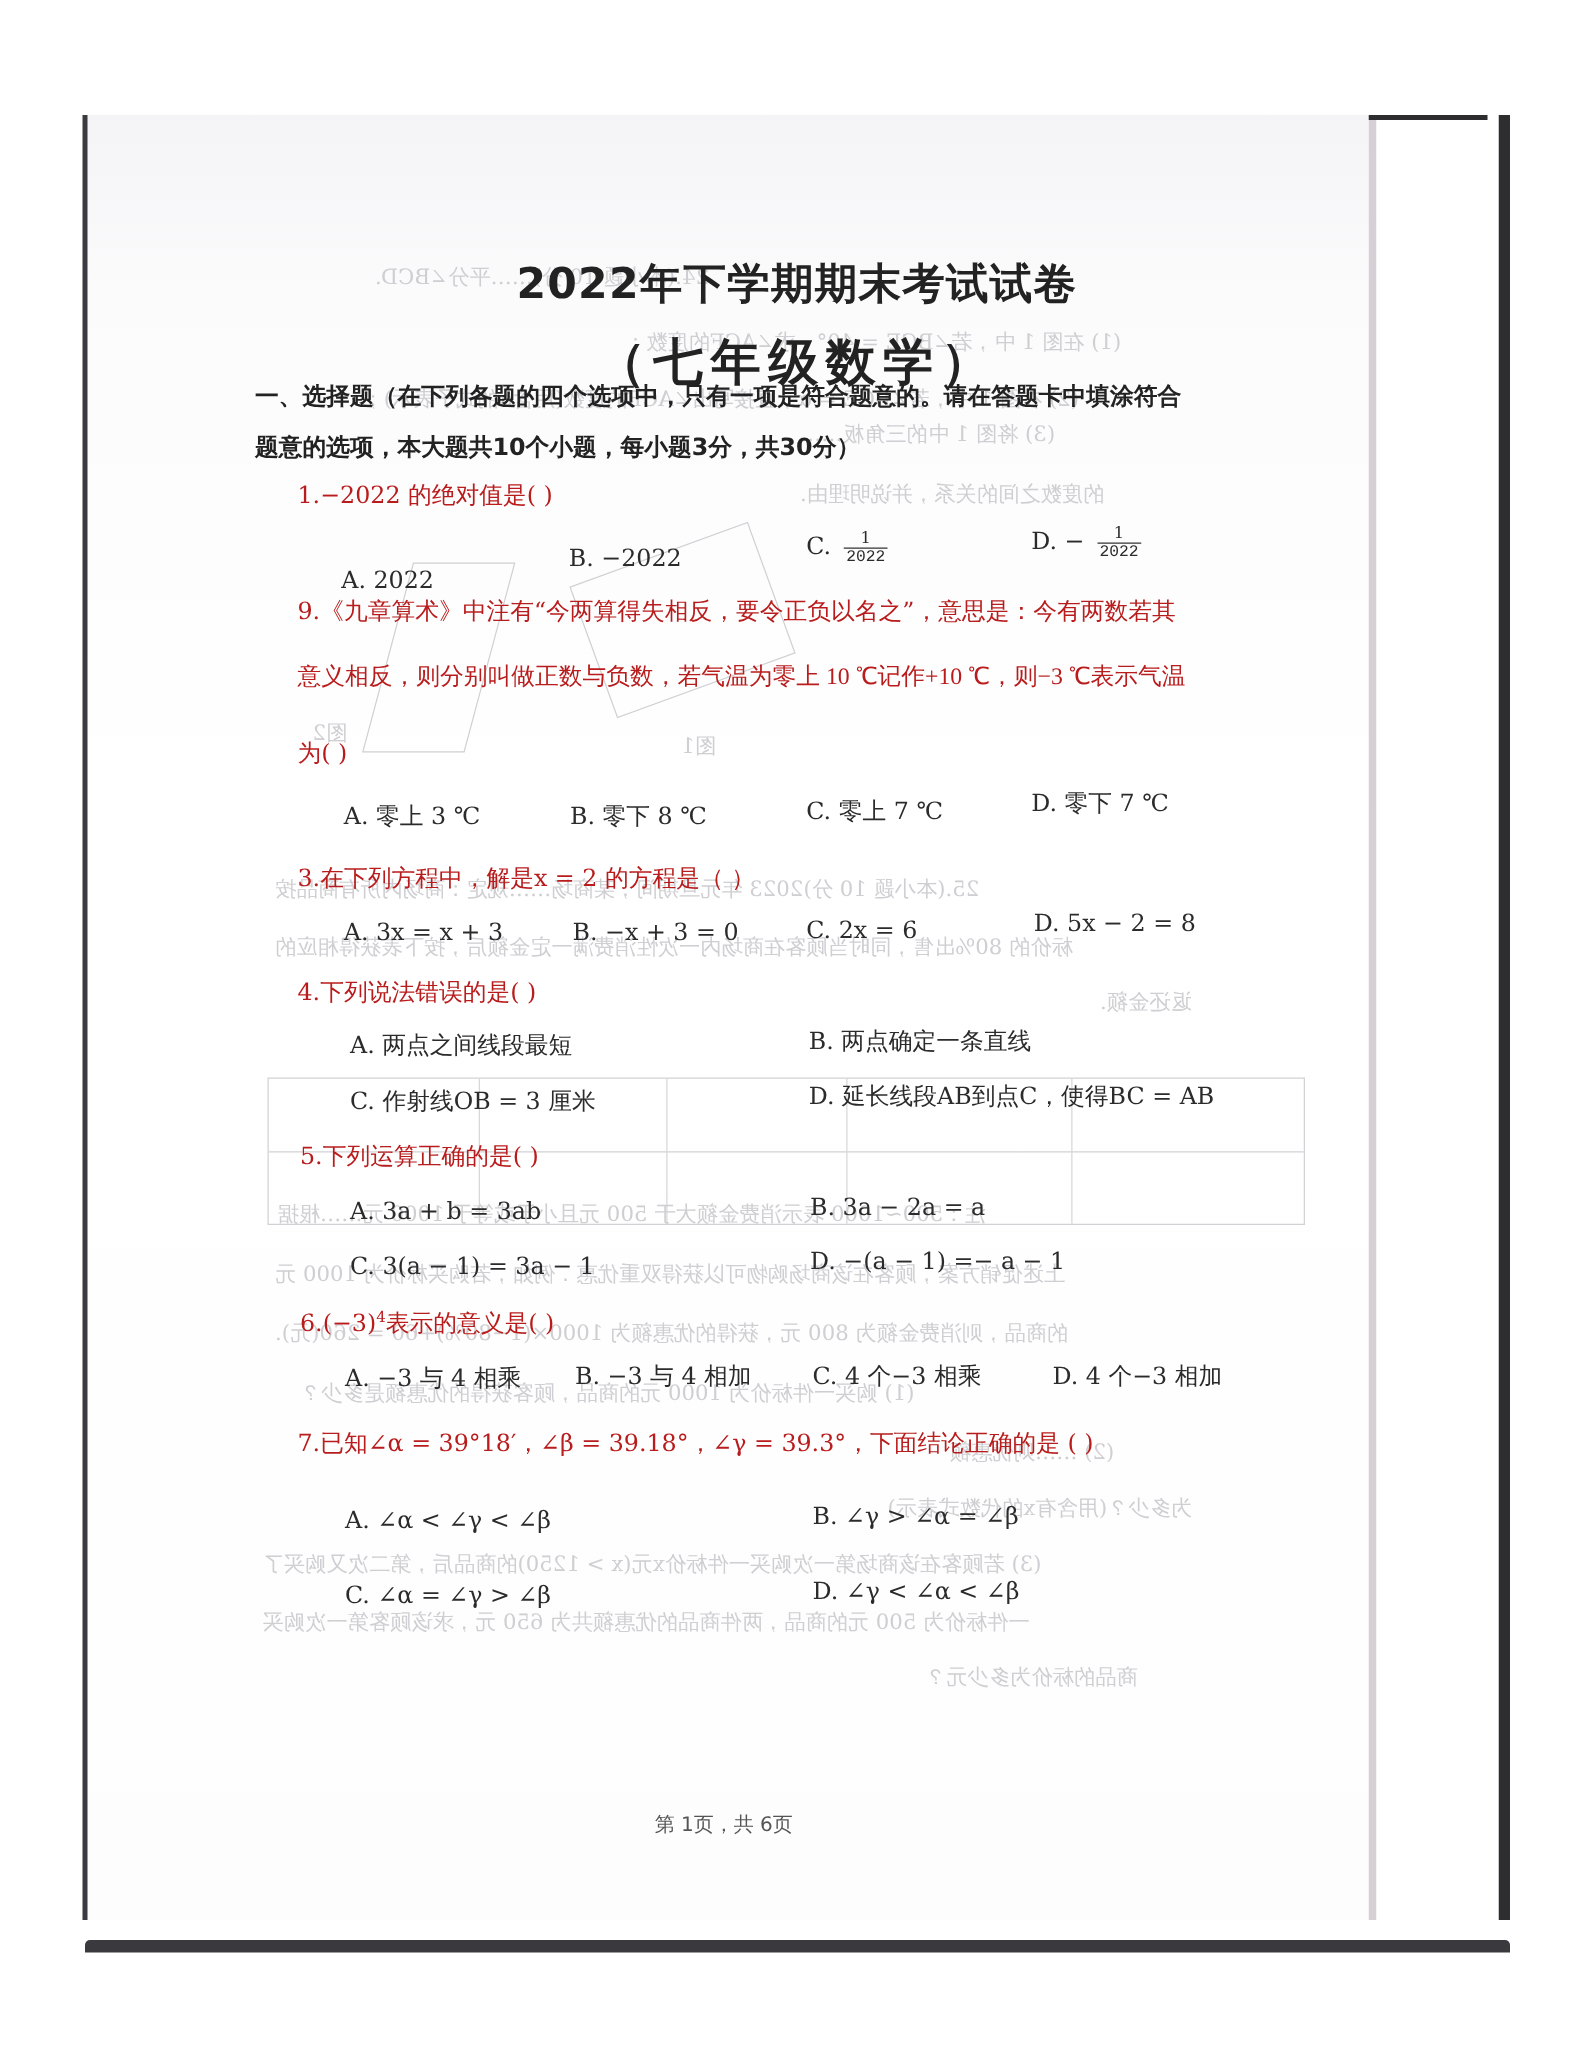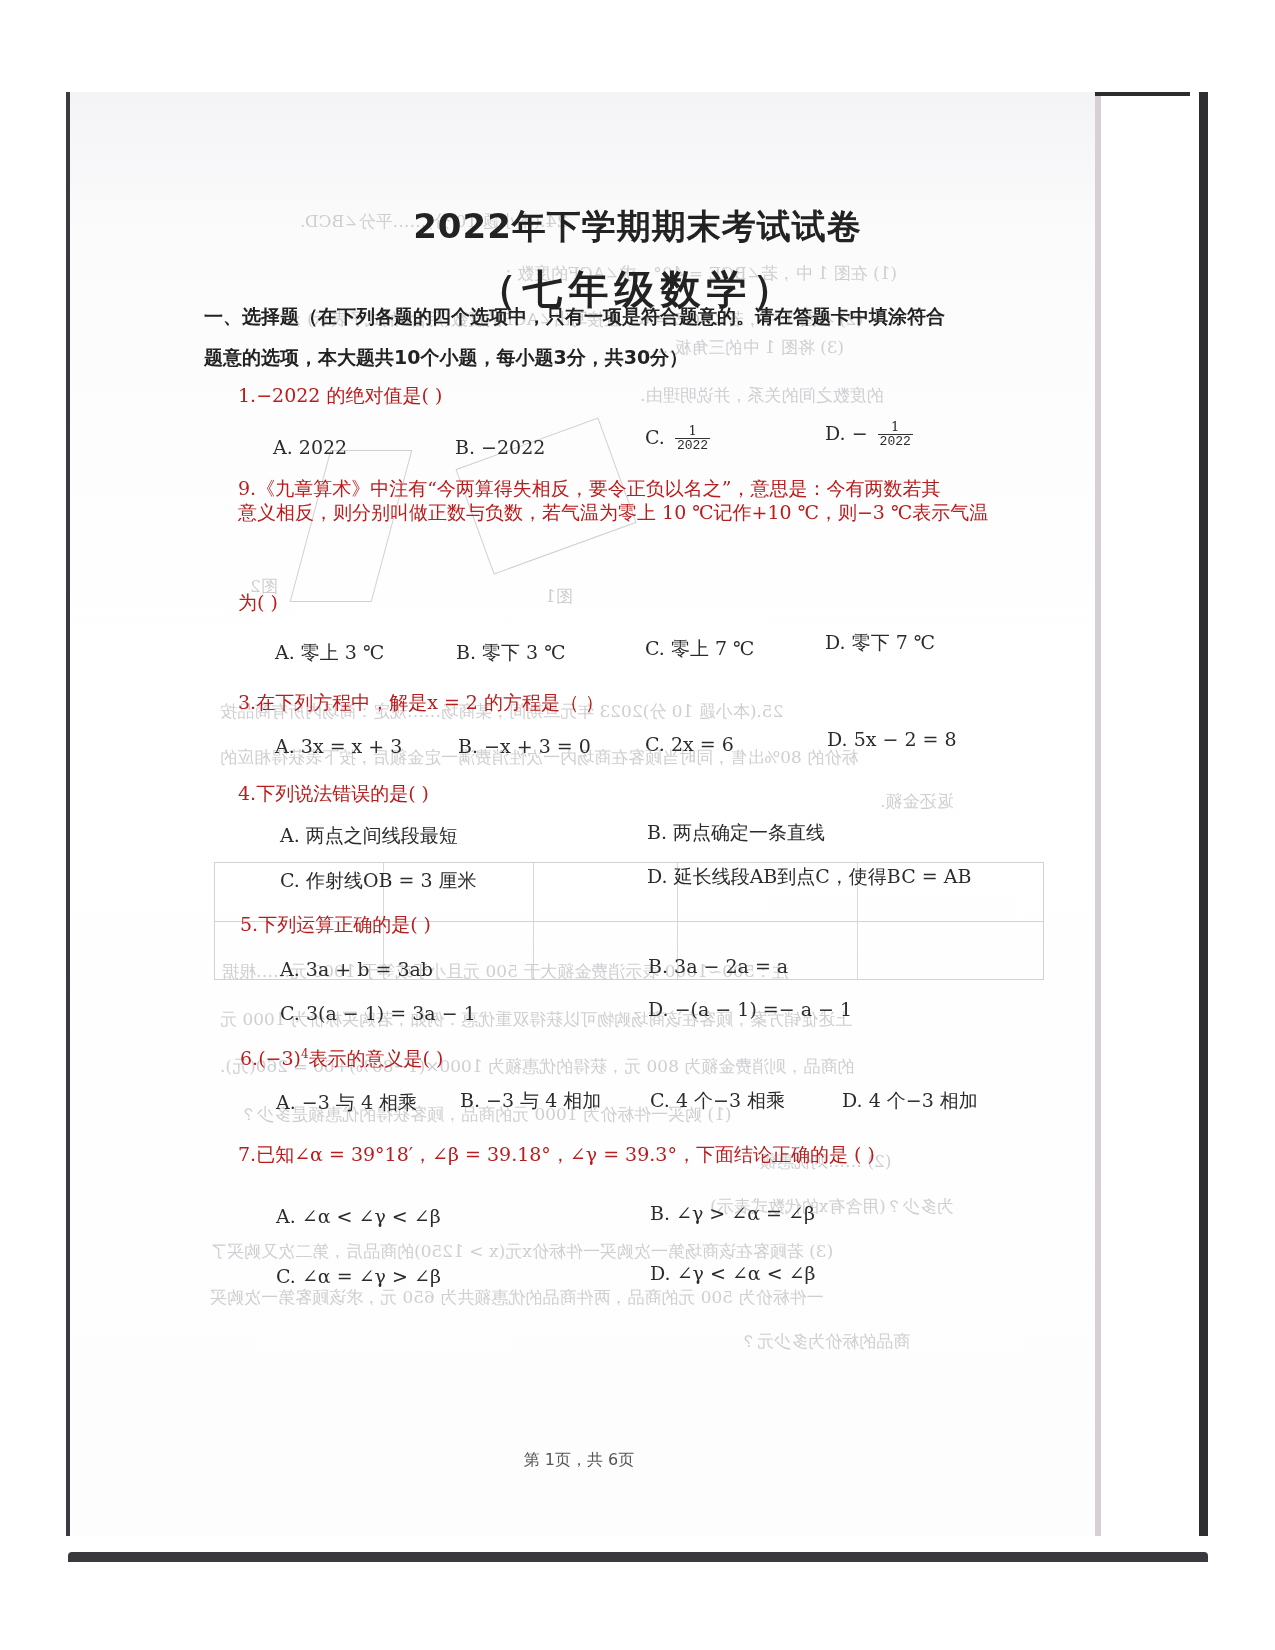--- a/index.html
+++ b/index.html
@@ -77,42 +77,42 @@
 <div class="ghost" style="left:210px;top:1286px;">一件标价为 500 元的商品，两件商品的优惠额共为 650 元，求该顾客第一次购买</div>
 <div class="ghost" style="left:740px;top:1330px;">商品的标价为多少元？</div>
 
 <div class="title t1">2022年下学期期末考试试卷</div>
 <div class="title t2">（七年级数学）</div>
 
 <div class="line section" style="left:204px;top:304px;">一、选择题（在下列各题的四个选项中，只有一项是符合题意的。请在答题卡中填涂符合</div>
 <div class="line section" style="left:204px;top:345px;">题意的选项，本大题共10个小题，每小题3分，共30分）</div>
 
 <div class="line" style="left:238px;top:383px;">1.−2022 的绝对值是(    )</div>
-<div class="opt" style="left:273px;top:436px;">A. 2022</div>
+<div class="opt" style="left:273px;top:453px;">A. 2022</div>
 <div class="opt" style="left:455px;top:436px;">B.  −2022</div>
 <div class="opt" style="left:645px;top:424px;">
   <span>C.</span>
   <span class="frac">
     <span class="num">1</span>
     <span class="den">2022</span>
   </span>
 </div>
 <div class="opt" style="left:825px;top:420px;">
   <span>D.  −</span>
   <span class="frac">
     <span class="num">1</span>
     <span class="den">2022</span>
   </span>
 </div>
 
 <div class="line" style="left:238px;top:476px;">9.《九章算术》中注有“今两算得失相反，要令正负以名之”，意思是：今有两数若其</div>
-<div class="line" style="left:238px;top:500px;">意义相反，则分别叫做正数与负数，若气温为零上 10 ℃记作+10 ℃，则−3 ℃表示气温</div>
+<div class="line" style="left:238px;top:528px;font-family:Liberation Serif, serif;">意义相反，则分别叫做正数与负数，若气温为零上 10 ℃记作+10 ℃，则−3 ℃表示气温</div>
 <div class="line" style="left:238px;top:590px;">为(    )</div>
 <div class="opt" style="left:275px;top:640px;">A.  零上 3 ℃</div>
-<div class="opt" style="left:456px;top:640px;">B.  零下 3 ℃</div>
+<div class="opt" style="left:456px;top:640px;">B.  零下 8 ℃</div>
 <div class="opt" style="left:645px;top:636px;">C.  零上 7 ℃</div>
 <div class="opt" style="left:825px;top:630px;">D.  零下 7 ℃</div>
 
 <div class="line" style="left:238px;top:690px;">3.在下列方程中，解是x = 2 的方程是（    ）</div>
 <div class="opt" style="left:275px;top:735px;">A. 3x = x + 3</div>
 <div class="opt" style="left:458px;top:735px;">B.  −x + 3 = 0</div>
 <div class="opt" style="left:645px;top:733px;">C. 2x = 6</div>
 <div class="opt" style="left:827px;top:728px;">D. 5x − 2 = 8</div>
 
 <div class="line" style="left:238px;top:781px;">4.下列说法错误的是(    )</div>

